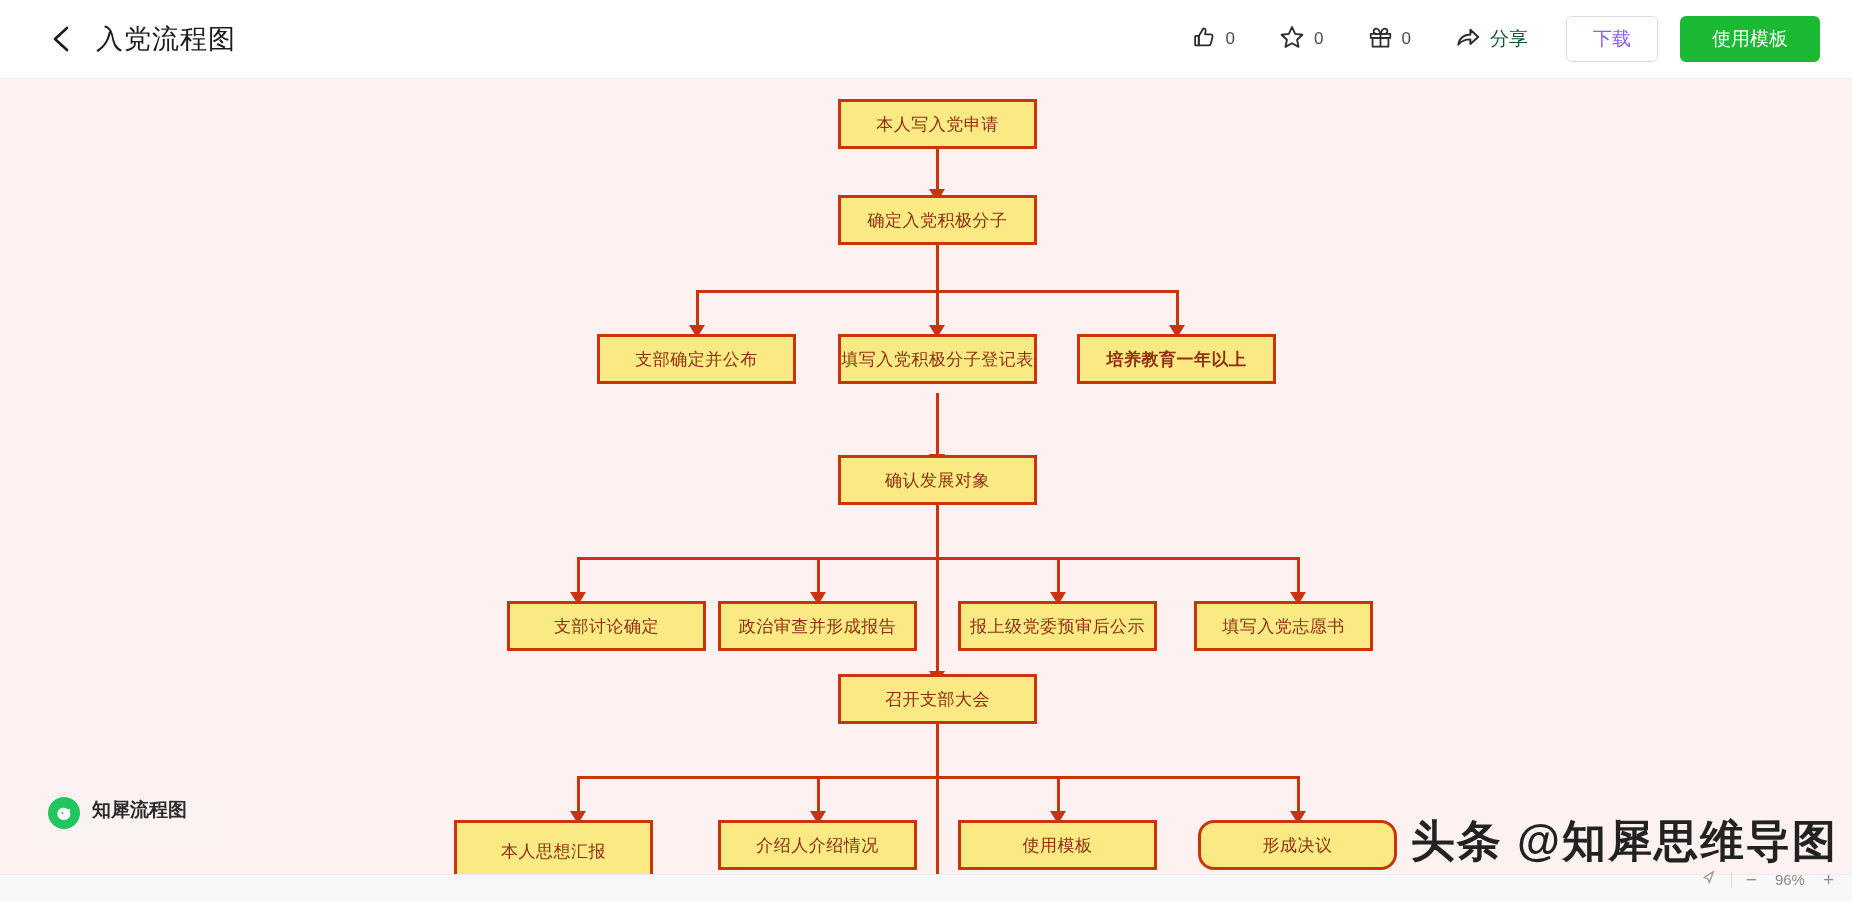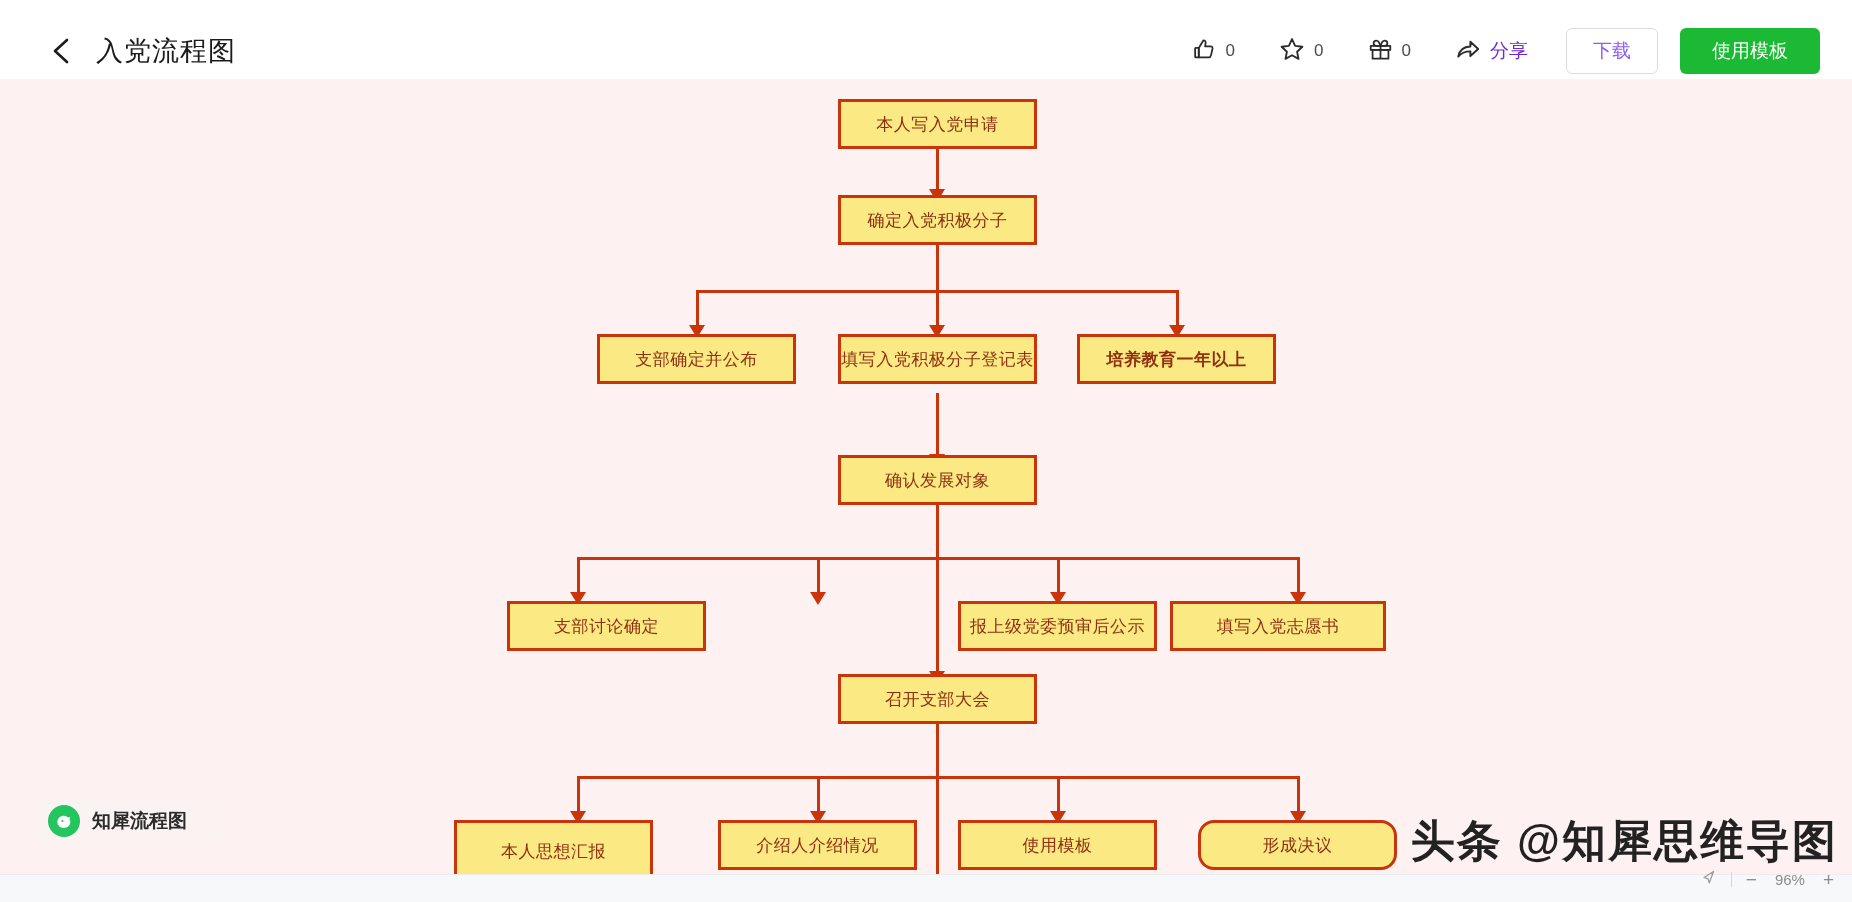--- a/index.html
+++ b/index.html
@@ -5,21 +5,21 @@
   * { box-sizing: border-box; margin: 0; padding: 0; }
   html, body { width: 1852px; height: 902px; overflow: hidden; }
   body {
     font-family: "Liberation Sans", "DejaVu Sans", sans-serif;
     background: #ffffff;
     position: relative;
   }
 
   
   .header {
-    position: absolute; left: 0; top: 12px;
+    position: absolute; left: 0; top: 0;
     width: 1852px; height: 79px;
     background: #ffffff;
     border-bottom: 1px solid #ececec;
     display: flex; align-items: center;
   }
   .back-btn {
     width: 46px; height: 46px; margin-left: 38px;
     display: flex; align-items: center; justify-content: center;
     cursor: pointer;
   }
@@ -30,21 +30,21 @@
     white-space: nowrap;
   }
   .header-spacer { flex: 1 1 auto; }
   .hdr-actions { display: flex; align-items: center; gap: 0px; }
   .hdr-action {
     display: flex; align-items: center; gap: 9px;
     padding: 0 22px; height: 52px; cursor: pointer;
     color: #2b2b2b;
   }
   .hdr-action .cnt { font-size: 17px; color: #4b4b4b; }
-  .hdr-action .lbl { font-size: 19px; color: #6d28d9; white-space: nowrap; }
+  .hdr-action .lbl { font-size: 19px; color: #14532d; white-space: nowrap; }
   .btn-download {
     margin-left: 16px;
     width: 92px; height: 46px;
     border: 1px solid #dcdcdc; border-radius: 6px;
     background: #fff; color: #8b5cf6; font-size: 19px;
     display: flex; align-items: center; justify-content: center;
     cursor: pointer;
   }
   .btn-template {
     margin-left: 22px; margin-right: 32px;
@@ -93,21 +93,21 @@
     border-left: 8px solid transparent;
     border-right: 8px solid transparent;
     border-top: 13px solid #c9340b;
   }
 
   
   .wm-badge {
     position: absolute; left: 36px; top: 797px;
     width: 188px; height: 48px;
     background: #fbf2f2; border-radius: 8px;
-    display: flex; align-items: center; gap: 12px;
+    display: flex; gap: 12px;
     padding-left: 12px;
   }
   .wm-logo {
     width: 32px; height: 32px; border-radius: 50%;
     background: #22c55e;
     display: flex; align-items: center; justify-content: center;
   }
   .wm-text { font-size: 19px; color: #2b2b2b; font-weight: bold; }
 
   .wm-big {
@@ -244,24 +244,25 @@
   <div class="node" style="left:597px; top:255px; width:199px; height:50px;">支部确定并公布</div>
 
   <div class="node" style="left:838px; top:255px; width:199px; height:50px;">填写入党积极分子登记表</div>
 
   <div class="node" style="left:1077px; top:255px; width:199px; height:50px;font-weight:bold;">培养教育一年以上</div>
 
   <div class="node" style="left:838px; top:376px; width:199px; height:50px;">确认发展对象</div>
 
   <div class="node" style="left:478px; top:522px; width:199px; height:50px;margin-left:29px;">支部讨论确定</div>
 
+  <div class="node" style="left:718px; top:522px; width:199px; height:50px;">政治审查并形成报告</div>
 
   <div class="node" style="left:958px; top:522px; width:199px; height:50px;">报上级党委预审后公示</div>
 
-  <div class="node" style="left:1170px; top:522px; width:216px; height:50px;">填写入党志愿书</div>
+  <div class="node" style="left:1194px; top:522px; width:179px; height:50px;">填写入党志愿书</div>
 
   <div class="node" style="left:838px; top:595px; width:199px; height:50px;">召开支部大会</div>
 
   <div class="node" style="left:454px; top:741px; width:199px; height:62px;">本人思想汇报</div>
 
   <div class="node" style="left:718px; top:741px; width:199px; height:50px;">介绍人介绍情况</div>
 
   <div class="node" style="left:958px; top:741px; width:199px; height:50px;">使用模板</div>
 
   <div class="node" style="left:1198px; top:741px; width:199px; height:50px;border-radius:16px;">形成决议</div>

